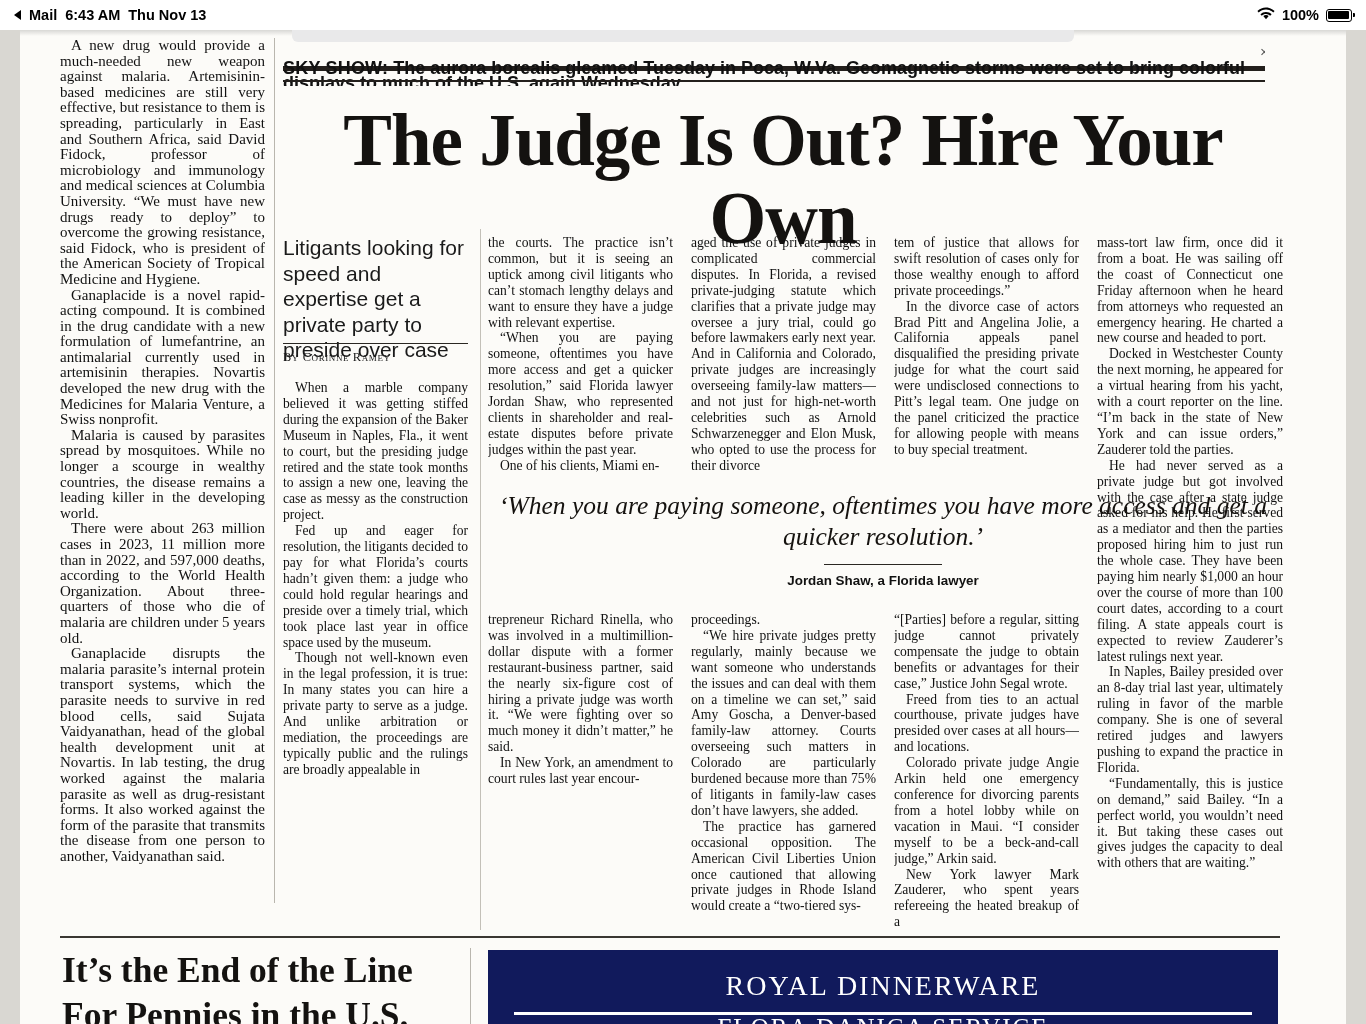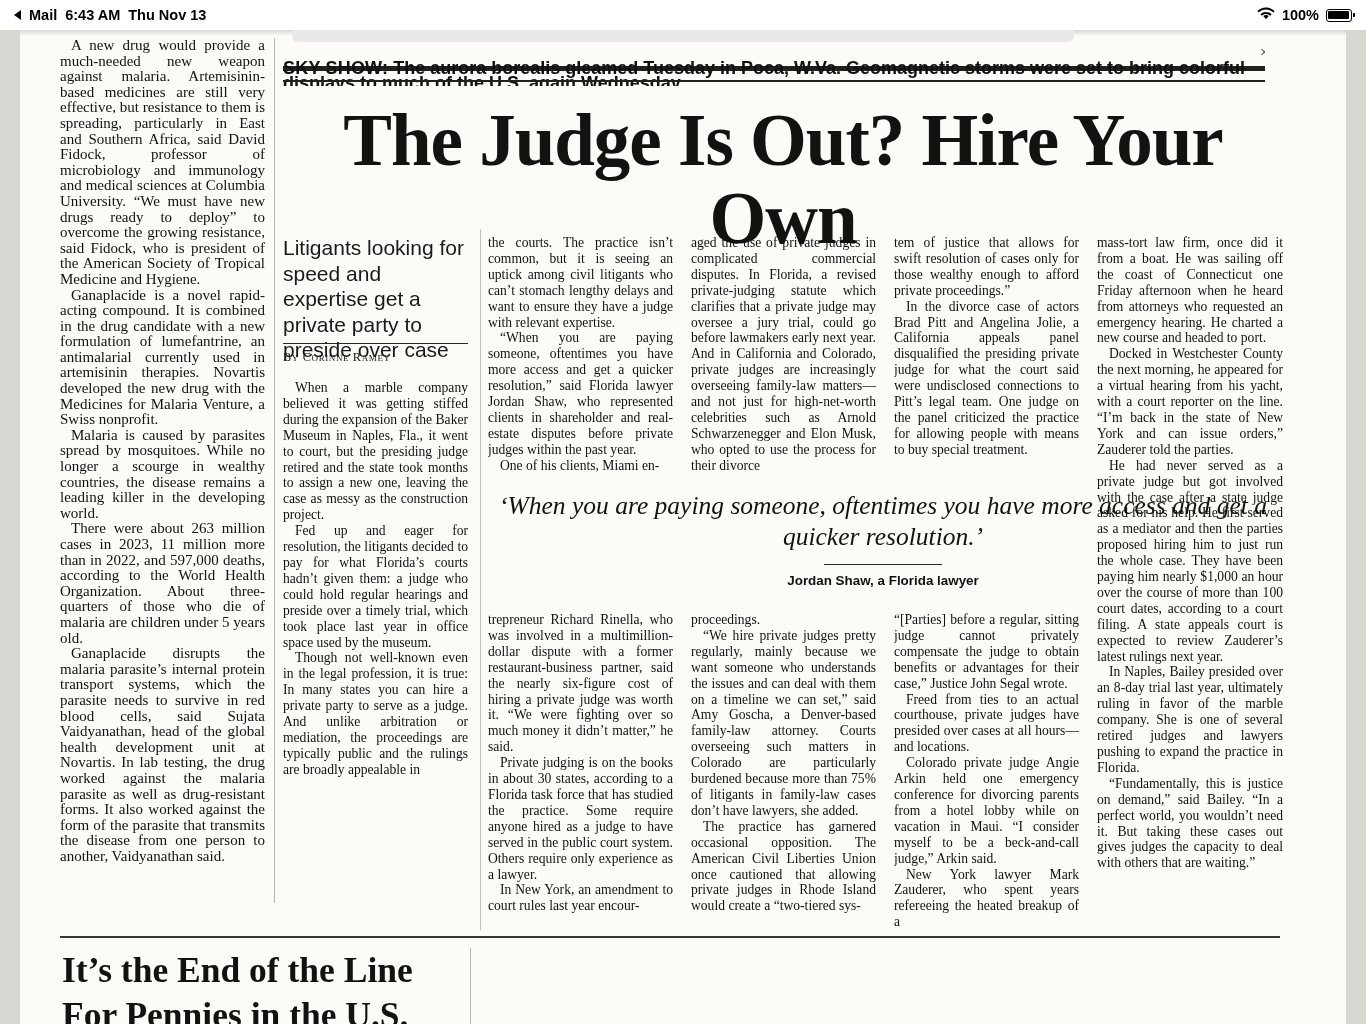--- a/index.html
+++ b/index.html
@@ -372,34 +372,38 @@
     </div>
 
     <div class="pullquote">
       <div class="q">‘When you are paying someone, oftentimes you have more access and get a quicker resolution.’</div>
       <div class="pq-rule"></div>
       <div class="pq-attr">Jordan Shaw, a Florida lawyer</div>
     </div>
 
     <div class="col" style="left:205px; top:407px; width:185px; height:318px;">
       <p class="noindent">trepreneur Richard Rinella, who was involved in a multimillion-dollar dispute with a former restaurant-business partner, said the nearly six-figure cost of hiring a private judge was worth it. “We were fighting over so much money it didn’t matter,” he said.</p>
-      <p>Private judging is on the books in about 30 states, according to a Florida task force that has studied the practice. Some require anyone hired as a judge to have served in the public court system. Others require only experience as a lawyer.</p>
       <p>In New York, an amendment to court rules last year encour-</p>
     </div>
 
     <div class="col" style="left:408px; top:407px; width:185px; height:318px;">
       <p class="noindent">proceedings.</p>
       <p>“We hire private judges pretty regularly, mainly because we want someone who understands the issues and can deal with them on a timeline we can set,” said Amy Goscha, a Denver-based family-law attorney. Courts overseeing such matters in Colorado are particularly burdened because more than 75% of litigants in family-law cases don’t have lawyers, she added.</p>
       <p>The practice has garnered occasional opposition. The American Civil Liberties Union once cautioned that allowing private judges in Rhode Island would create a “two-tiered sys-</p>
     </div>
 
     <div class="col" style="left:611px; top:407px; width:185px; height:318px;">
       <p class="noindent">“[Parties] before a regular, sitting judge cannot privately compensate the judge to obtain benefits or advantages for their case,” Justice John Segal wrote.</p>
       <p>Freed from ties to an actual courthouse, private judges have presided over cases at all hours—and locations.</p>
       <p>Colorado private judge Angie Arkin held one emergency conference for divorcing parents from a hotel lobby while on vacation in Maui. “I consider myself to be a beck-and-call judge,” Arkin said.</p>
       <p>New York lawyer Mark Zauderer, who spent years refereeing the heated breakup of a</p>
     </div>
   </div>
 
   <div class="bottom-rule"></div>
   <div class="bottom-headline">It’s the End of the Line For Pennies in the U.S.</div>
   <div class="vrule-bottom"></div>
+  <div class="ad">
+    <div class="ad-title">ROYAL DINNERWARE</div>
+    <div class="ad-rule"></div>
+    <div class="ad-sub">FLORA DANICA SERVICE</div>
+  </div>
 </div>
 
 </body></html>

